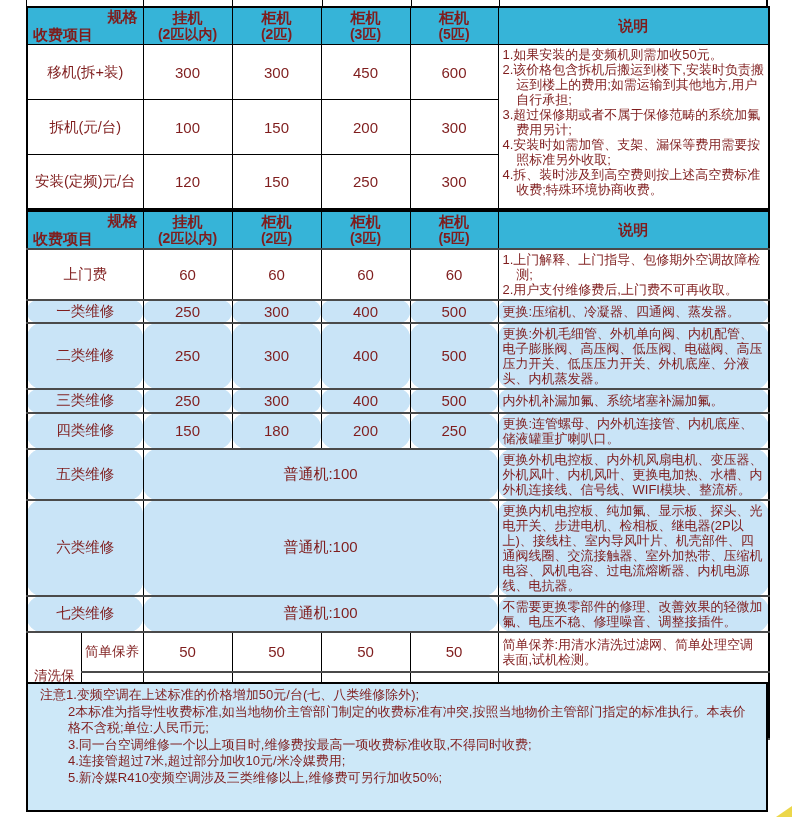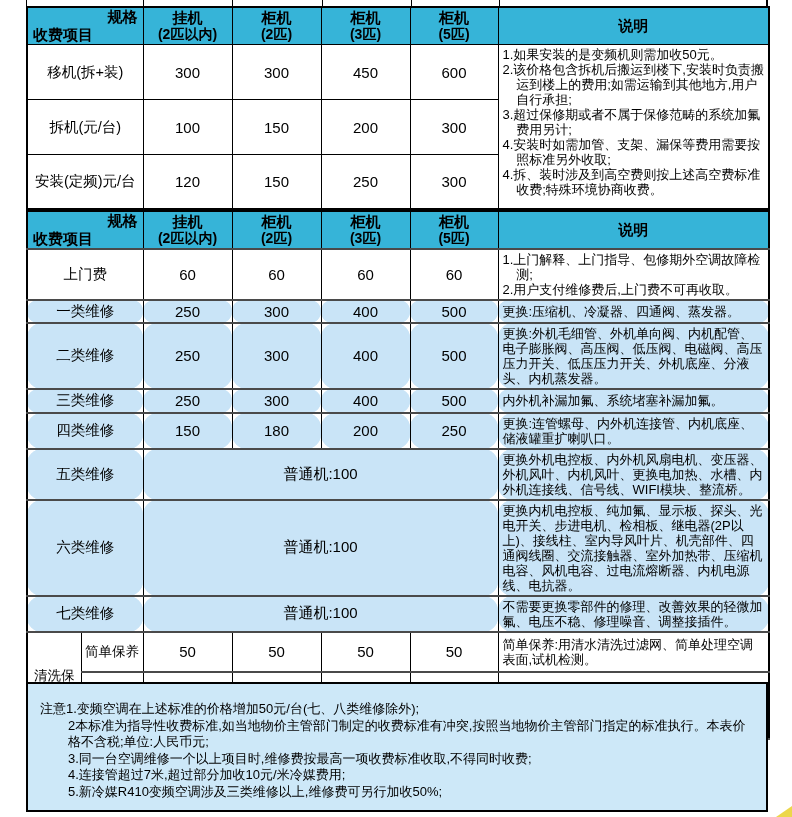--- a/index.html
+++ b/index.html
@@ -1,21 +1,21 @@
 <!DOCTYPE html>
 <html><head>
 <meta charset="utf-8">
 <style>
   html,body{margin:0;padding:0;background:#fff;}
   .page{
     position:relative;
     width:792px;height:817px;
     background:#fff;
     font-family:"Liberation Sans","DejaVu Sans",sans-serif;
-    color:#000000;
+    color:#7f1d1d;
     overflow:hidden;
   }
   .tbl-wrap{position:absolute;left:26px;top:0;width:742px;}
   
   .stub-strip{display:flex;height:6px;width:742px;box-sizing:border-box;}
   .stub-strip div{box-sizing:border-box;border-left:1px solid #000;}
   .stub-strip div:last-child{border-right:2px solid #000;}
 
   table{border-collapse:collapse;table-layout:fixed;width:742px;}
   td,th{box-sizing:border-box;border:1px solid #000;padding:1px 3px;overflow:hidden;}
@@ -41,21 +41,21 @@
   .bg-blue{background:#c9e4f7;}
   .bg-white{background:#ffffff;}
 
   .h55{height:55px}.h54{height:54px}.h41{height:41px}.h22{height:22px}
   .h46{height:46px}.h24{height:24px}.h34{height:34px}.h50{height:50px}
   .h86{height:86px}.h32{height:32px}.h40{height:40px}.h67{height:67px}
 
   .notes-box{
     position:absolute;left:26px;top:682px;width:742px;height:130px;
     box-sizing:border-box;background:#cde8f8;border:2px solid #000;
-    font-size:13px;line-height:16.5px;padding:17px 12px;
+    font-size:13px;line-height:16.5px;padding:3px 12px;
   }
   .notes-box p{margin:0;}
   .notes-box p.ind{margin-left:2.15em;}
 
   .corner-triangle{
     position:absolute;right:0;bottom:0;width:0;height:0;
     border-left:16px solid transparent;border-bottom:11px solid #ecd74a;
   }
 </style>
 </head>

